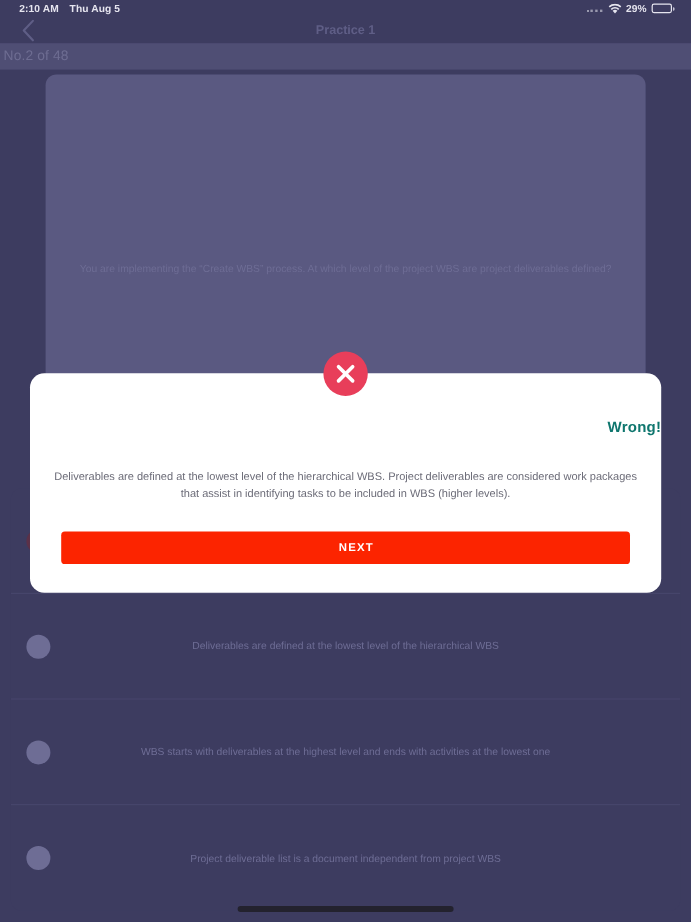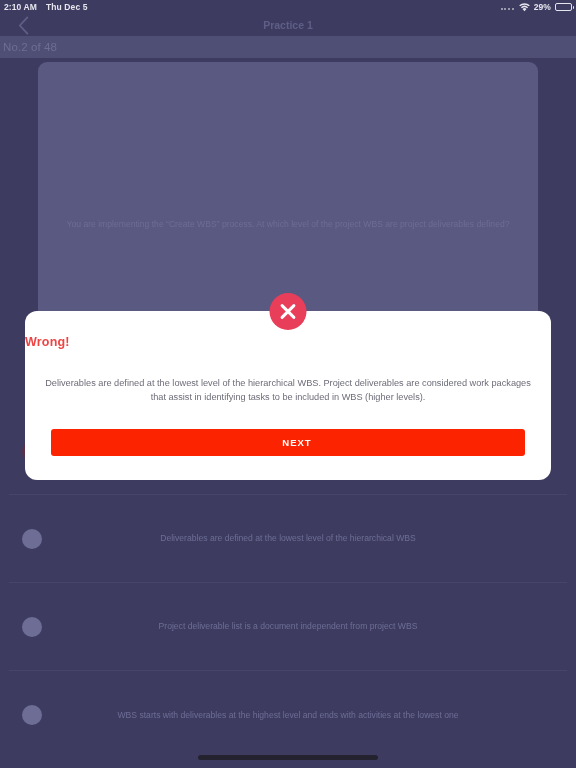--- a/index.html
+++ b/index.html
@@ -19,21 +19,21 @@
   
   #app-layer {
     position: absolute; inset: 0;
     background: #3d3c60;
   }
 
   
   #status-bar {
     position: absolute; top: 0; left: 0; right: 0; height: 14px;
     display: flex; align-items: center;
-    padding: 0 4px;
+    padding: 0 16px;
     color: #e6e5ef;
     font-size: 8.5px;
     font-weight: bold;
     letter-spacing: 0.1px;
   }
   #status-left { display: flex; align-items: center; gap: 9px; }
   #status-right { margin-left: auto; display: flex; align-items: center; gap: 4px; }
   .sb-dots {
     display: inline-block;
     width: 13px; height: 2px;
@@ -156,25 +156,25 @@
     position: absolute;
     left: 50%; transform: translateX(-50%);
     top: -18px;
     width: 37px; height: 37px;
     border-radius: 50%;
     background: #e83e5a;
     display: flex; align-items: center; justify-content: center;
   }
   #modal-icon svg { display: block; }
   #modal-heading {
-    margin-top: 24px;
-    text-align: left;
+    margin-top: 38px;
+    text-align: right;
     font-size: 12.5px;
     font-weight: bold;
-    color: #ef4444;
+    color: #0f766e;
     letter-spacing: .2px;
   }
   #modal-body {
     margin: 27px 17px 0 17px;
     text-align: center;
     font-size: 9.2px;
     line-height: 1.55;
     color: #6c6c78;
   }
   #next-button {
@@ -197,21 +197,21 @@
 </head>
 <body>
 
 <div id="screen">
 
   <div id="app-layer">
 
     <div id="status-bar">
       <div id="status-left">
         <span>2:10 AM</span>
-        <span>Thu Dec 5</span>
+        <span>Thu Aug 5</span>
       </div>
       <div id="status-right">
         <span class="sb-dots"></span>
         <span class="wifi">
           <svg width="11" height="9" viewBox="0 0 11 9">
             <path d="M5.5 8.3 L3.5 5.9 a3.1 3.1 0 0 1 4 0 Z" fill="#e6e5ef"></path>
             <path d="M1.9 4.2 a5.4 5.4 0 0 1 7.2 0 l-.95 1.1 a4 4 0 0 0-5.3 0 Z" fill="#e6e5ef"></path>
             <path d="M.2 2.2 a8 8 0 0 1 10.6 0 l-.95 1.1 a6.6 6.6 0 0 0-8.7 0 Z" fill="#e6e5ef"></path>
           </svg>
         </span>
@@ -243,25 +243,25 @@
       <div class="answer-row">
         <span class="radio wrong"></span>
         <span class="answer-text"></span>
       </div>
       <div class="answer-row">
         <span class="radio"></span>
         <span class="answer-text">Deliverables are defined at the lowest level of the hierarchical WBS</span>
       </div>
       <div class="answer-row">
         <span class="radio"></span>
+        <span class="answer-text">WBS starts with deliverables at the highest level and ends with activities at the lowest one</span>
+      </div>
+      <div class="answer-row">
+        <span class="radio"></span>
         <span class="answer-text">Project deliverable list is a document independent from project WBS</span>
-      </div>
-      <div class="answer-row">
-        <span class="radio"></span>
-        <span class="answer-text">WBS starts with deliverables at the highest level and ends with activities at the lowest one</span>
       </div>
     </div>
 
     <div id="home-indicator"></div>
   </div>
 
   <div id="modal">
     <div id="modal-icon">
       <svg width="19" height="19" viewBox="0 0 19 19">
         <path d="M3.6 3.6 L15.4 15.4 M15.4 3.6 L3.6 15.4" stroke="#ffffff" stroke-width="3" stroke-linecap="round"></path>

